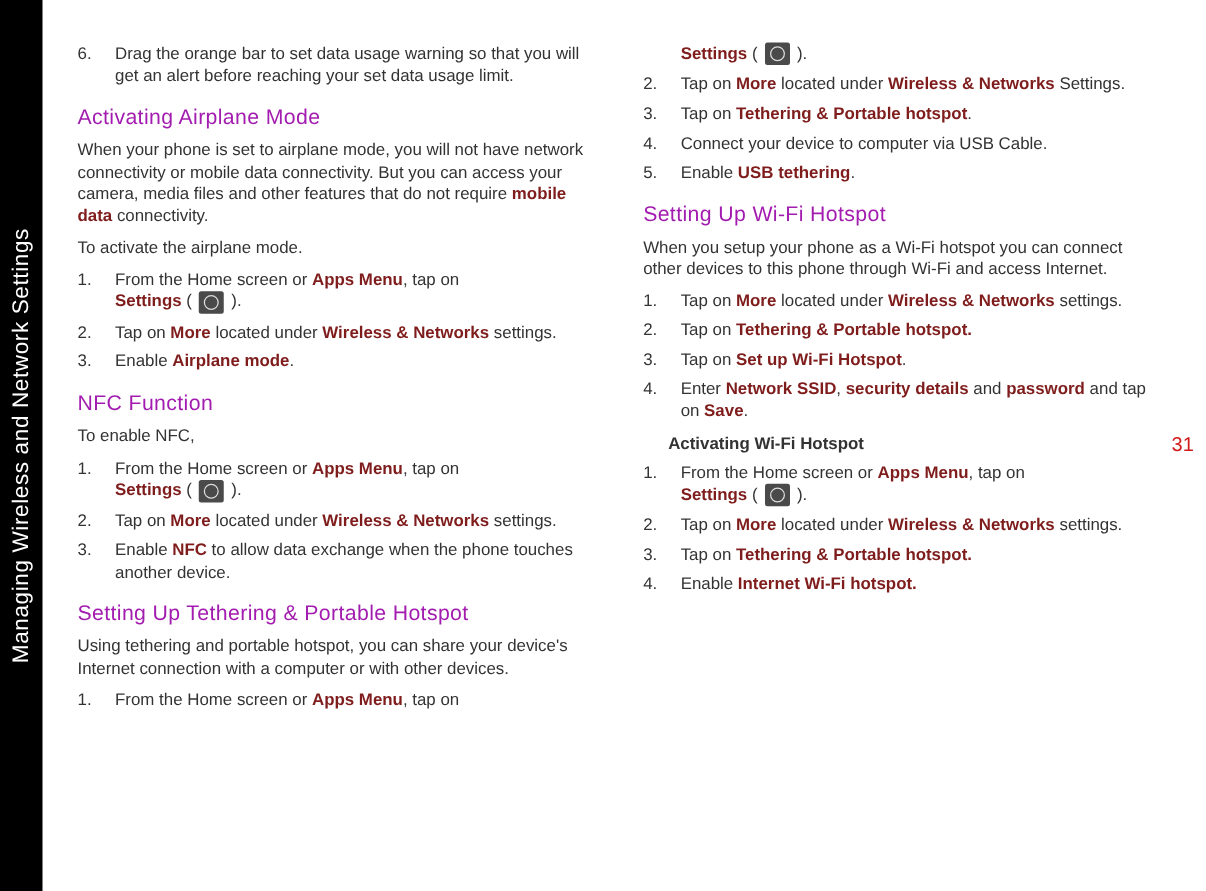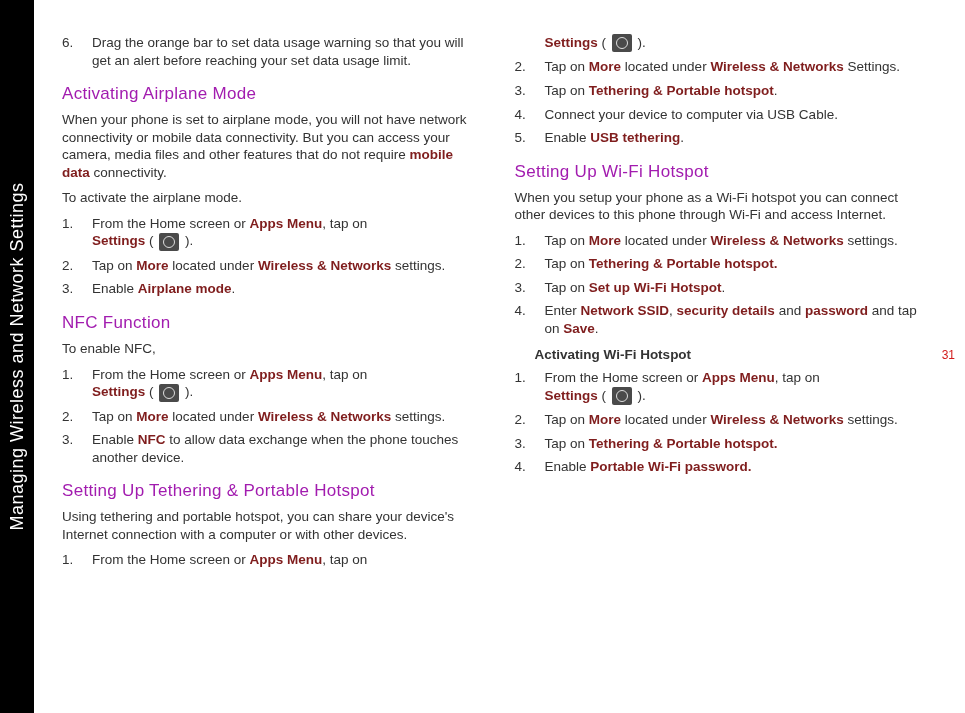--- a/index.html
+++ b/index.html
@@ -31,21 +31,21 @@
     transform: rotate(-90deg);
     white-space: nowrap;
     transform-origin: center;
   }
   .page-number {
     position: absolute;
     right: 10px;
     top: 348px;
     color: #d11a1a;
     font-family: Impact, "Arial Narrow", sans-serif;
-    font-size: 12px;
+    font-size: 16px;
   }
   .columns {
     position: absolute;
     left: 62px;
     right: 34px;
     top: 34px;
     bottom: 20px;
     display: flex;
     gap: 36px;
   }
@@ -293,20 +293,20 @@
       </li>
       <li>
         <span class="num">3.</span>
         <span class="step-text">
           <span>Tap on </span><b>Tethering &amp; Portable hotspot.</b>
         </span>
       </li>
       <li>
         <span class="num">4.</span>
         <span class="step-text">
-          <span>Enable </span><b>Portable Wi-Fi password.</b>
+          <span>Enable </span><b>Internet Wi-Fi hotspot.</b>
         </span>
       </li>
     </ol>
 
   </div>
 
 </div>
 
 </body></html>

